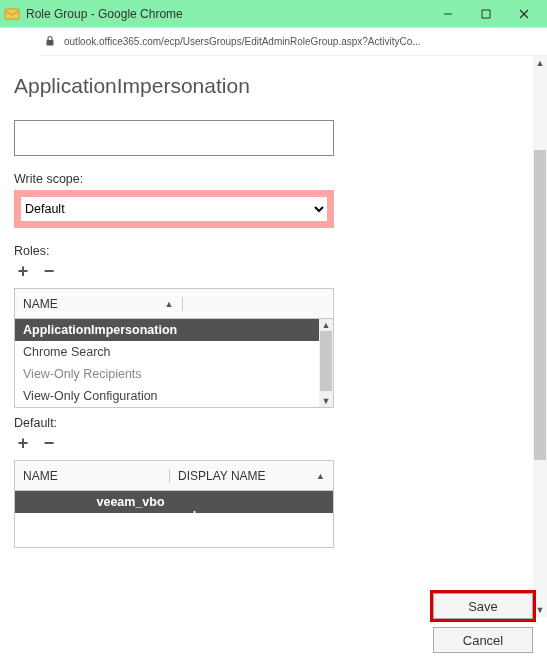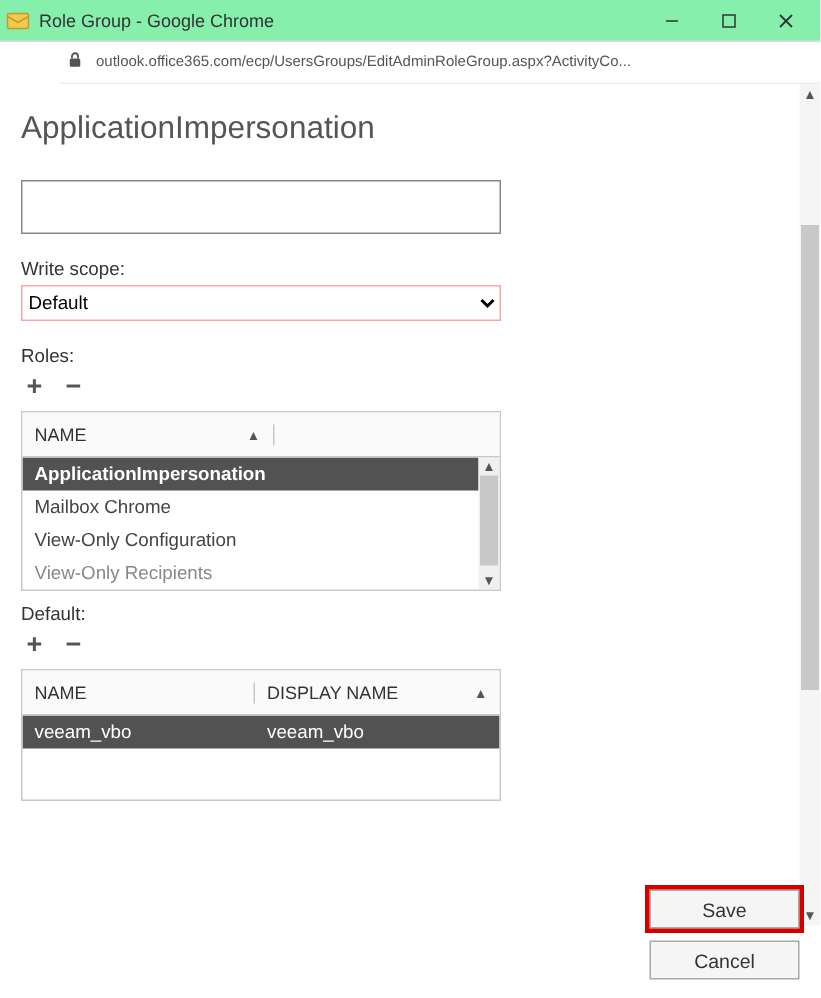--- a/index.html
+++ b/index.html
@@ -73,22 +73,22 @@
     border: 1px solid #888;
     margin-bottom: 16px;
   }
   .field-label {
     font-size: 12.5px;
     color: #333;
     margin-bottom: 4px;
   }
   select.scope {
     width: 100%;
-    height: 24px;
-    border: 1px solid #fca5a5;
+    height: 38px;
+    border: 7px solid #fca5a5;
     font-size: 12.5px;
     background: #fff;
     margin-bottom: 16px;
   }
   .toolbar {
     display: flex;
     gap: 8px;
     margin: 4px 0 8px 0;
   }
   .toolbar .t-btn {
@@ -153,21 +153,21 @@
   }
   .roles-scrollbar .thumb {
     position: absolute;
     left: 1px; right: 1px;
     background: #c8c8c8;
   }
   .roles-scrollbar .arr { font-size: 9px; color: #555; height: 12px; line-height:12px; }
   
   .members .table-header .th.c1 { width: 155px; border-right: 1px solid #c8c8c8; }
   .members .table-header .th.c2 { flex: 1; }
-  .members .row.selected { font-weight: 400; }
+  .members .row.selected { font-weight: 700; flex-direction: column; }
   .members .row .c1 { width: 155px; }
   .members .row .c2 { flex: 1; }
   .members .table-body .blank { height: 34px; }
   
   .page-scroll {
     position: absolute;
     right: 0;
     top: 56px;
     width: 14px;
     height: calc(100% - 56px - 48px);
@@ -273,27 +273,27 @@
           <span>NAME</span>
           <span class="sort">▲</span>
         </div>
         <div class="th" style="width:14px;padding:0;"></div>
       </div>
       <div class="table-body" style="padding-right:14px;">
         <div class="row selected">
             <span>ApplicationImpersonation</span>
           </div>
         <div class="row">
-            <span>Mailbox Chrome</span>
+            <span>Chrome Search</span>
+          </div>
+        <div class="row cut">
+            <span>View-Only Recipients</span>
           </div>
         <div class="row">
             <span>View-Only Configuration</span>
-          </div>
-        <div class="row cut">
-            <span>View-Only Recipients</span>
           </div>
         <div class="roles-scrollbar">
           <span class="arr">▲</span>
           <div class="thumb" style="top:12px;height:60px;"></div>
           <span class="arr">▼</span>
         </div>
       </div>
     </div>
 
     

